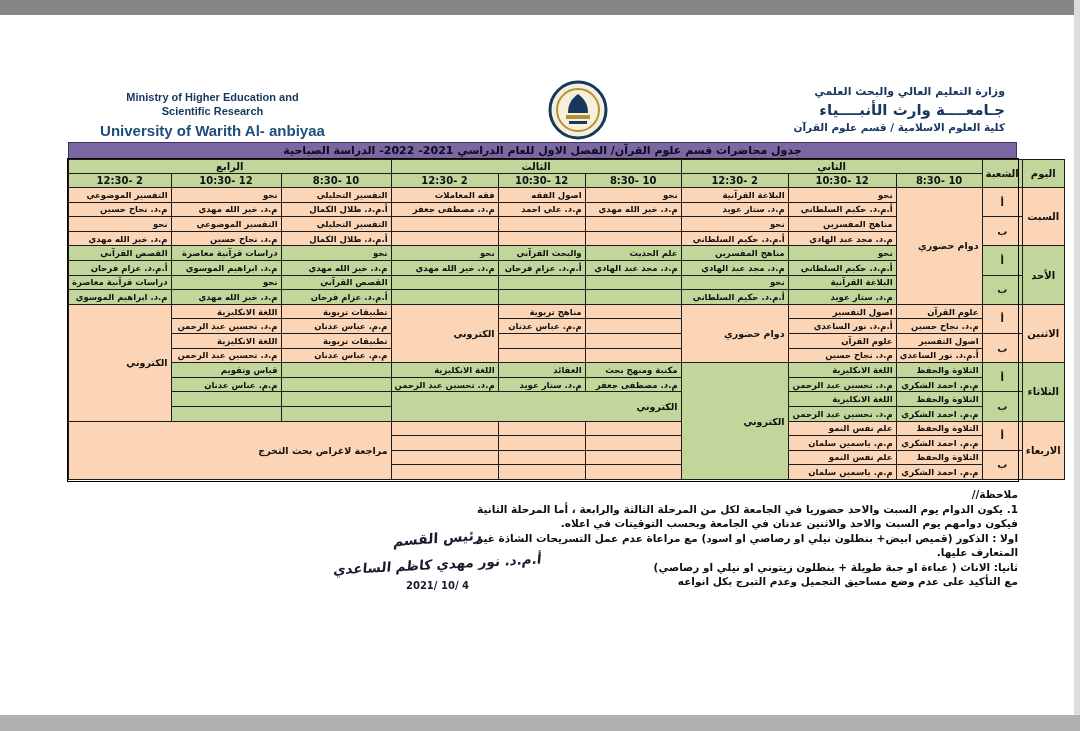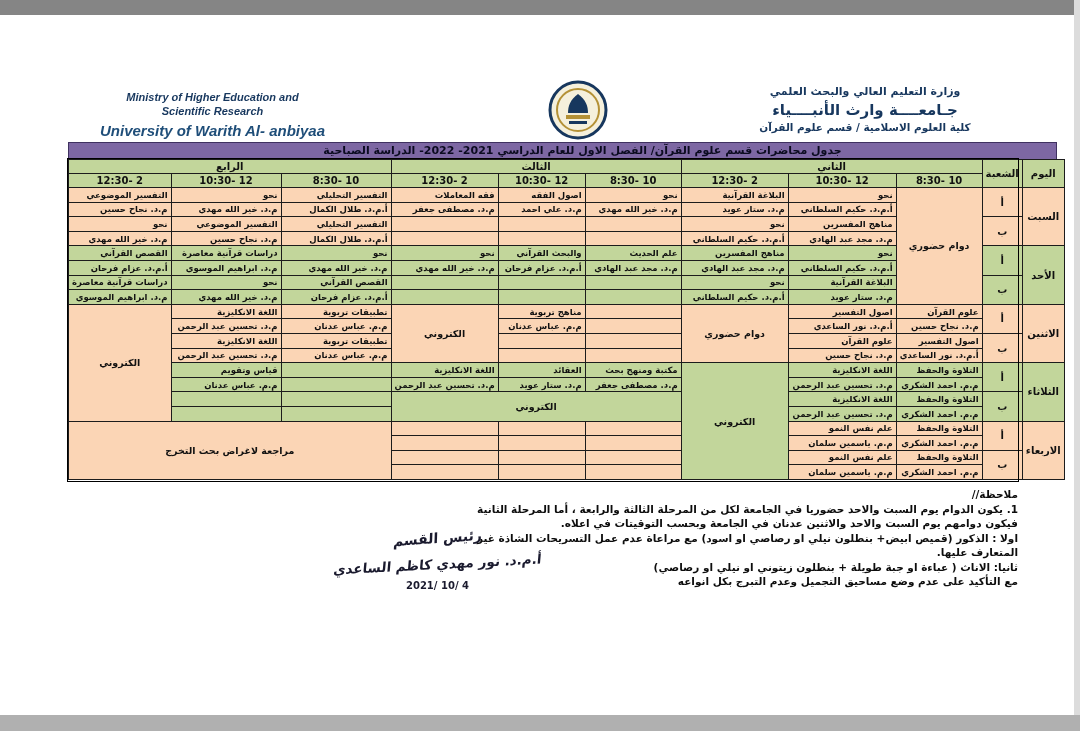--- a/index.html
+++ b/index.html
@@ -4,47 +4,47 @@
 <style>
   html,body{margin:0;padding:0;background:#e8e8e8;}
   .page{position:relative;width:1080px;height:731px;background:#ffffff;overflow:hidden;
         font-family:"DejaVu Sans",sans-serif;}
   .band-top{position:absolute;left:0;top:0;width:1080px;height:15px;background:#858585;}
   .band-bottom{position:absolute;left:0;bottom:0;width:1080px;height:16px;background:#b0b0b0;}
   .band-right{position:absolute;right:0;top:0;width:6px;height:731px;background:#dcdcdc;}
 
   
   .hdr-en{position:absolute;left:85px;top:90px;width:255px;text-align:center;color:#17375e;
-          font-family:"Liberation Sans","DejaVu Sans",sans-serif;font-style:italic;}
+          font-family:"Liberation Sans","DejaVu Sans",sans-serif;}
   .hdr-en .min{font-size:11px;line-height:14px;font-weight:600;}
   .hdr-en .uni{font-size:15px;line-height:22px;color:#1f4e79;font-weight:700;margin-top:2px;}
   .logo{position:absolute;left:548px;top:80px;width:60px;height:60px;}
-  .hdr-ar{position:absolute;left:725px;top:84px;width:280px;text-align:center;color:#17375e;direction:rtl;}
+  .hdr-ar{position:absolute;left:725px;top:84px;width:280px;color:#17375e;direction:rtl;}
   .hdr-ar .l1{font-size:11px;font-weight:700;line-height:16px;}
   .hdr-ar .l2{font-size:15px;font-weight:700;line-height:20px;letter-spacing:1px;}
   .hdr-ar .l3{font-size:10.5px;font-weight:700;line-height:15px;}
 
   
   .titlebar{position:absolute;left:68px;top:142px;width:947px;height:16px;background:#7d67a3;
             border:1px solid #3f3160;color:#0b0b20;font-weight:700;font-size:11px;line-height:16px;
-            text-align:center;direction:rtl;padding-left:40px;}
+            text-align:center;direction:rtl;}
 
   
   .tblwrap{position:absolute;left:68px;top:159px;}
   table.tt{border-collapse:collapse;table-layout:fixed;direction:rtl;background:#fff;}
   table.tt td,table.tt th{border:1px solid #1c1c1c;padding:0 3px;white-space:nowrap;overflow:hidden;
        font-weight:700;font-size:8.5px;color:#111;text-align:right;vertical-align:middle;}
   table.tt thead tr{height:14px;}
   table.tt tbody tr{height:14.6px;}
   table.tt .hd{background:#c2d69b;text-align:center;font-size:10px;}
   table.tt .or{background:#fbd5b5;}
   table.tt .gr{background:#c2d69b;}
   table.tt .day{text-align:center;font-size:10px;}
   table.tt .sec{text-align:center;font-size:10px;}
-  table.tt .mrg{text-align:center;font-size:9.5px;}
+  table.tt .mrg{font-size:9.5px;}
   .tt-outline{position:absolute;left:67px;top:158px;width:950px;height:322px;border:1px solid #000;pointer-events:none;}
 
   
   .notes{position:absolute;left:395px;top:487px;width:623px;direction:rtl;text-align:right;
          color:#0d0d0d;font-weight:700;font-size:10.5px;line-height:14.5px;}
   .notes .nl{white-space:nowrap;}
 
   
   .sig{position:absolute;left:330px;top:530px;width:215px;text-align:center;color:#1a1a2e;direction:rtl;}
   .sig .s1{font-size:14px;font-weight:700;transform:rotate(-4deg) skewX(-6deg);}

